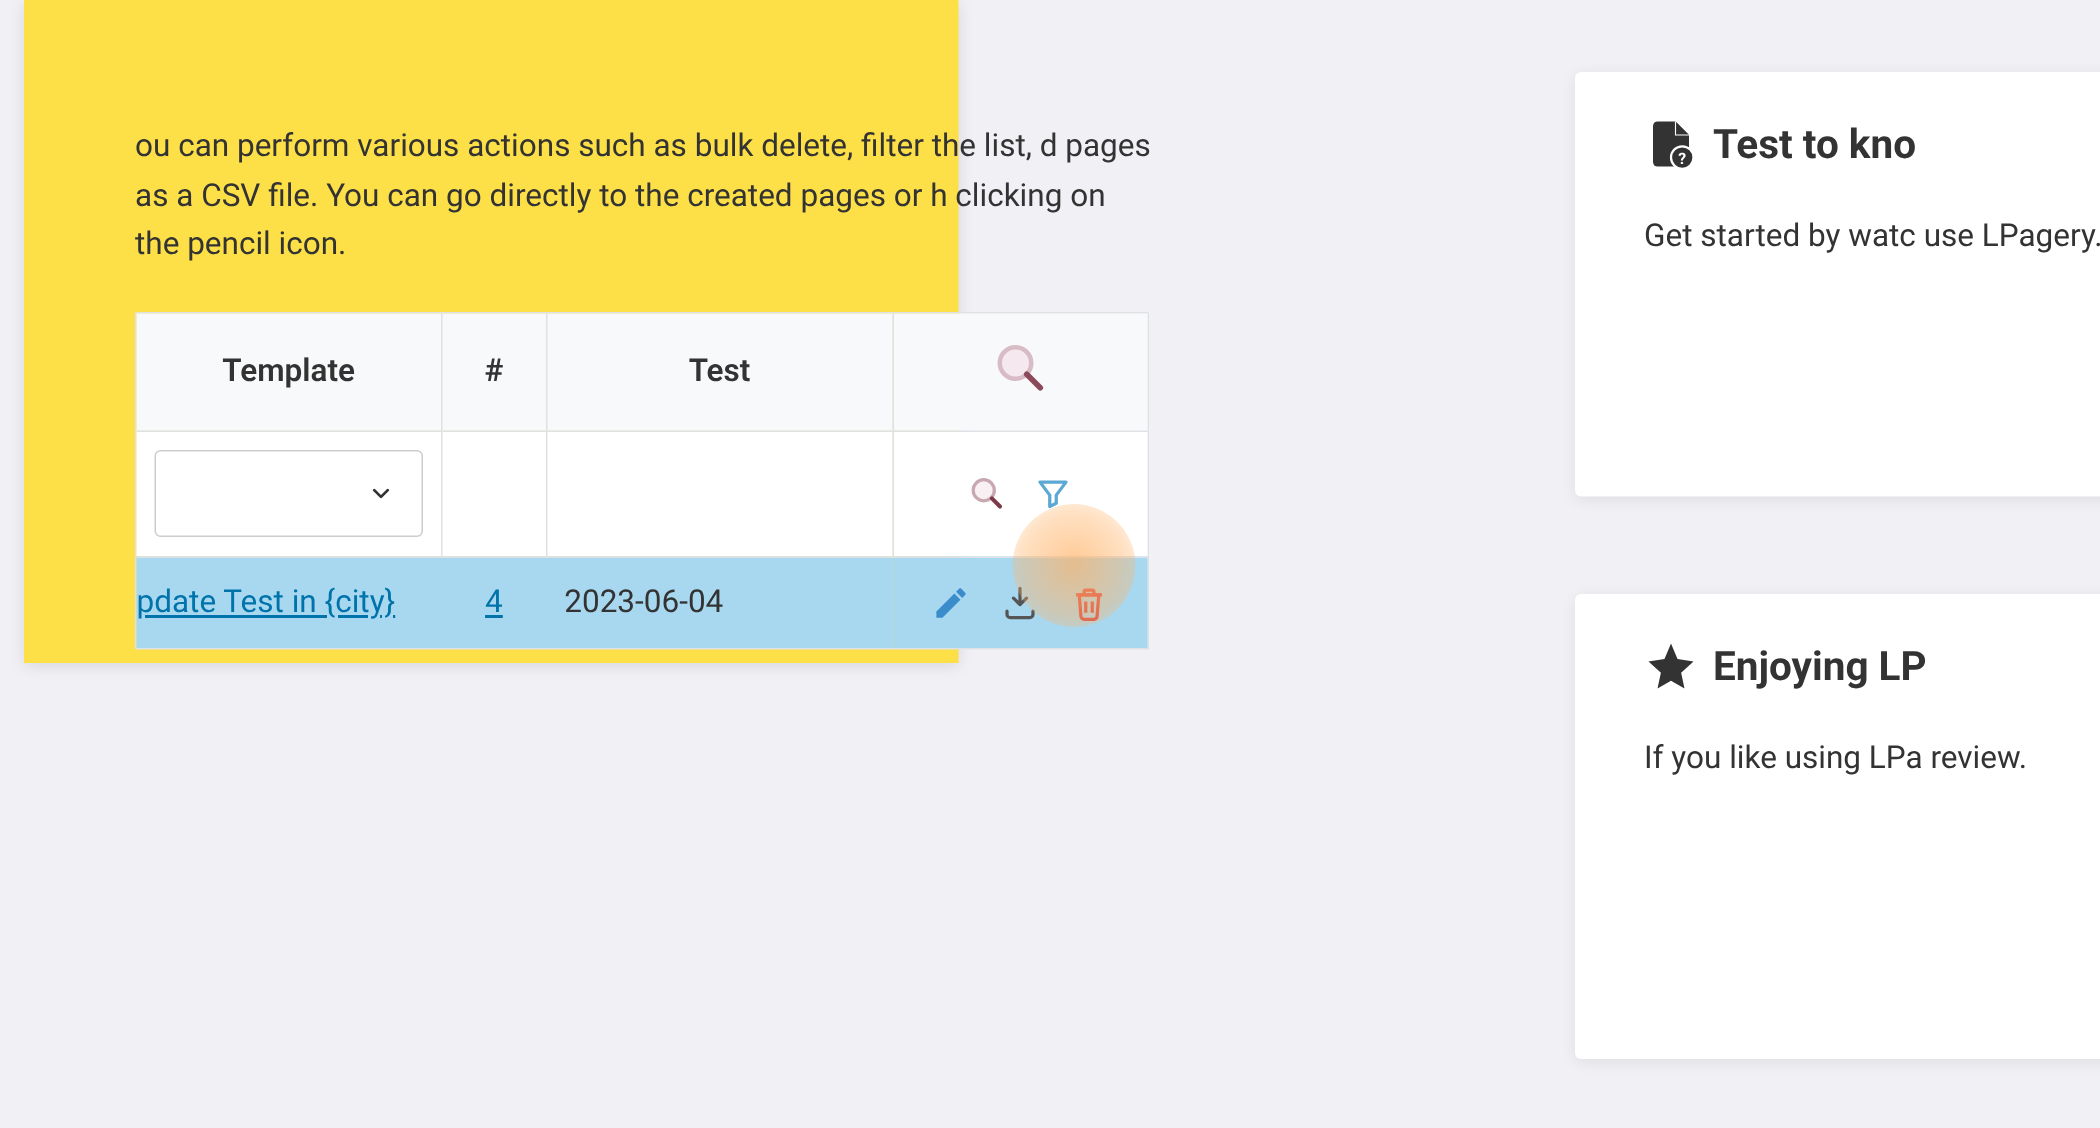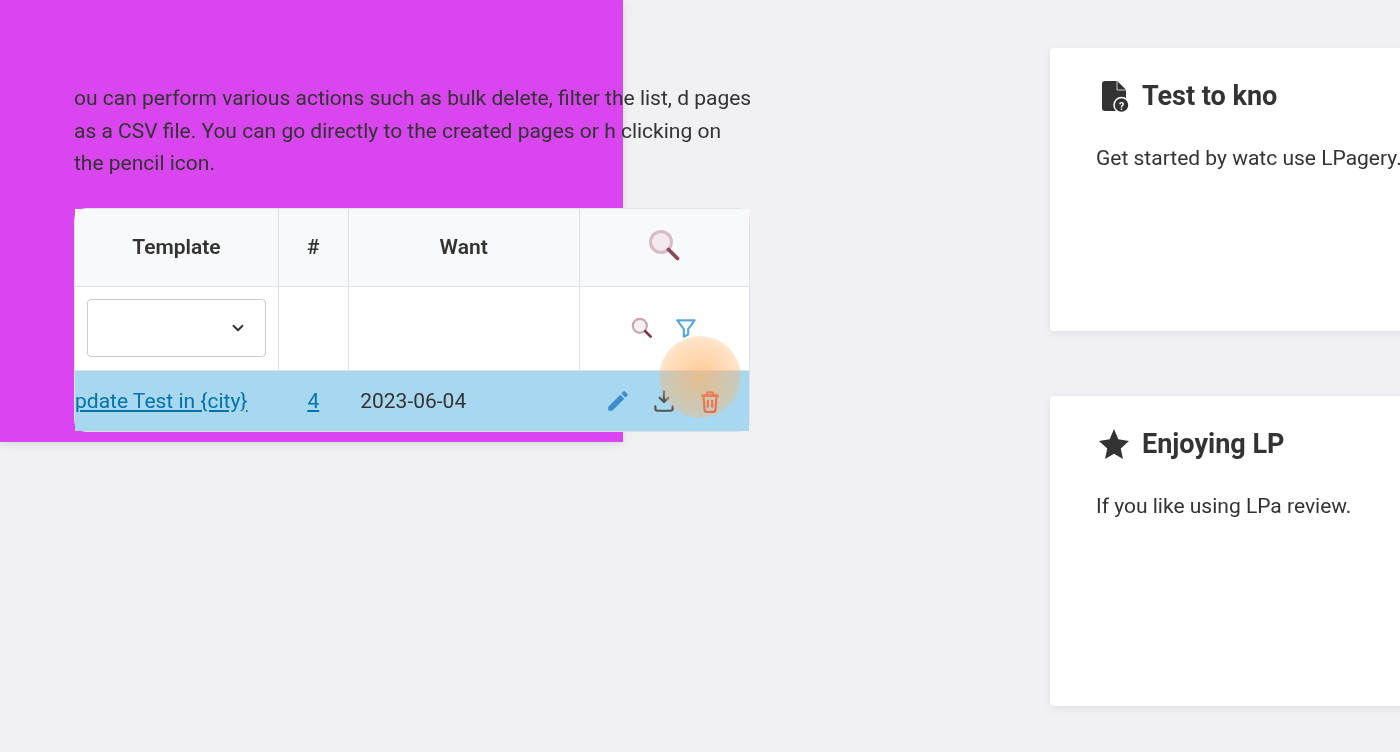--- a/index.html
+++ b/index.html
@@ -10,42 +10,42 @@
     body {
       font-family: -apple-system, BlinkMacSystemFont, "Segoe UI", Roboto, sans-serif;
       background: #f0f0f5;
       width: 1400px;
       height: 752px;
       overflow: hidden;
       position: relative;
     }
     .main-panel {
       position: absolute;
-      left: 0;
+      left: 16px;
       top: 0;
       width: 623px;
       height: 442px;
-      background: #d946ef;
+      background: #fde047;
       box-shadow: 0 2px 10px rgba(0,0,0,0.1);
     }
     .description {
       padding: 0;
       margin-left: 74px;
       margin-top: 82px;
       font-size: 21px;
       color: #333;
       line-height: 1.55;
       width: 680px;
     }
     .table-container {
       margin-left: 74px;
       margin-top: 28px;
       width: 676px;
       border: 1px solid #dee2e6;
-      border-radius: 12px;
+      border-radius: 1px;
     }
     .table {
       width: 100%;
       border-collapse: collapse;
     }
     .table th {
       background: #f8f9fa;
       font-weight: 600;
       font-size: 21px;
       color: #333;
@@ -185,21 +185,21 @@
 
 <div class="main-panel">
   <div class="description">ou can perform various actions such as bulk delete, filter the list, d pages as a CSV file. You can go directly to the created pages or h clicking on the pencil icon.</div>
 
   <div class="table-container">
     <table class="table">
       <thead>
         <tr>
           <th class="th-template">Template</th>
           <th class="th-hash">#</th>
-          <th class="th-date">Want</th>
+          <th class="th-date">Test</th>
           <th class="th-mag">
             <svg class="header-mag" viewBox="0 0 24 24" fill="none">
               <circle cx="10" cy="10" r="7" stroke="#d8bcc5" stroke-width="2" fill="#f5e8ee"></circle>
               <line x1="15" y1="15" x2="21" y2="21" stroke="#8b4a5c" stroke-width="2.5" stroke-linecap="round"></line>
             </svg>
           </th>
         </tr>
       </thead>
       <tbody>
         <tr class="filter-row">

